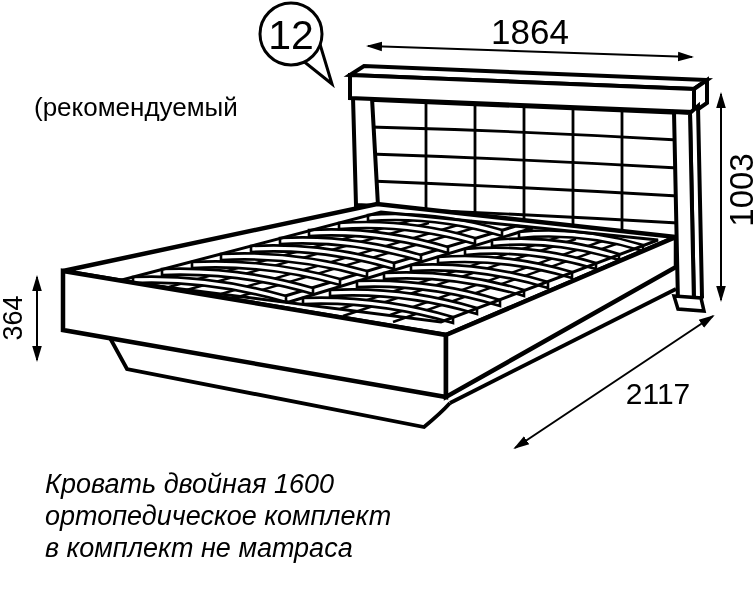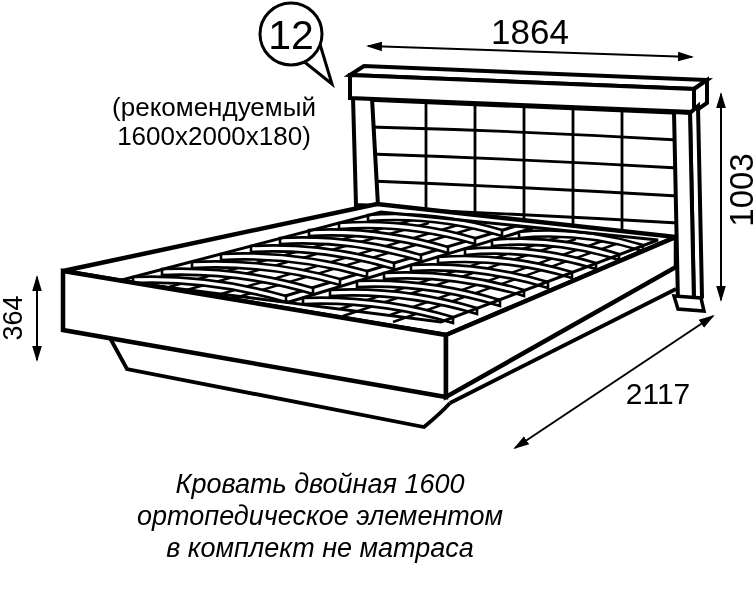--- a/index.html
+++ b/index.html
@@ -7,21 +7,21 @@
     position:relative;width:755px;height:598px;background:#fff;
     font-family:"Liberation Sans",sans-serif;color:#000;overflow:hidden;
   }
   .stage svg{position:absolute;left:0;top:0;}
   svg text{font-family:"Liberation Sans",sans-serif;fill:#000;}
   .dim-w{font-size:35px;}
   .dim-h{font-size:33px;}
   .dim-f{font-size:27px;}
   .dim-d{font-size:30px;}
   .callout-num{font-size:41px;}
-  .txtblock{position:absolute;text-align:center;}
+  .txtblock{position:absolute;}
   .note{left:34px;top:93px;width:360px;font-size:26px;line-height:29px;}
   .caption{left:45px;top:468px;width:550px;font-size:27px;line-height:32px;font-style:italic;}
   .txtblock div{white-space:nowrap;}
 </style>
 </head>
 <body>
 
 <div class="stage">
 
   <svg width="755" height="598" viewBox="0 0 755 598">
@@ -136,22 +136,21 @@
 
     <g>
       <polygon points="297,56 332,84 319,41" fill="#fff" stroke="#000" stroke-width="3"></polygon>
       <circle cx="291" cy="34" r="31" fill="#fff" stroke="#000" stroke-width="3"></circle>
       <text x="291" y="49" text-anchor="middle" class="callout-num">12</text>
     </g>
   </svg>
 
   <div class="txtblock note">
     <div>(рекомендуемый</div>
-    <div>1600х2000х180)</div>
   </div>
 
   <div class="txtblock caption">
     <div>Кровать двойная 1600</div>
-    <div>ортопедическое элементом</div>
+    <div>ортопедическое комплект</div>
     <div>в комплект не матраса</div>
   </div>
 
 </div>
 
 </body></html>

